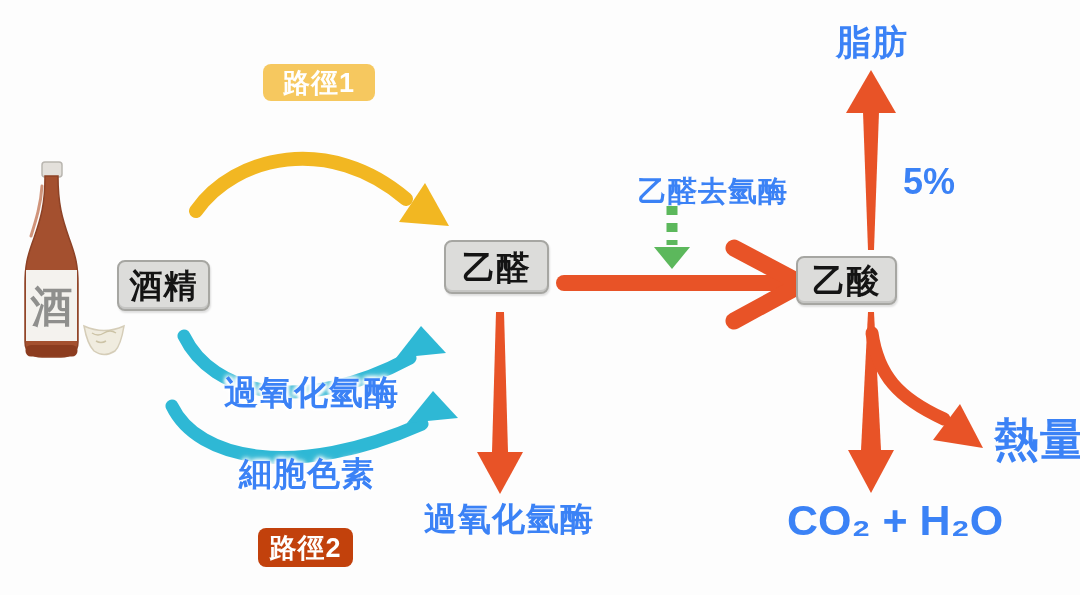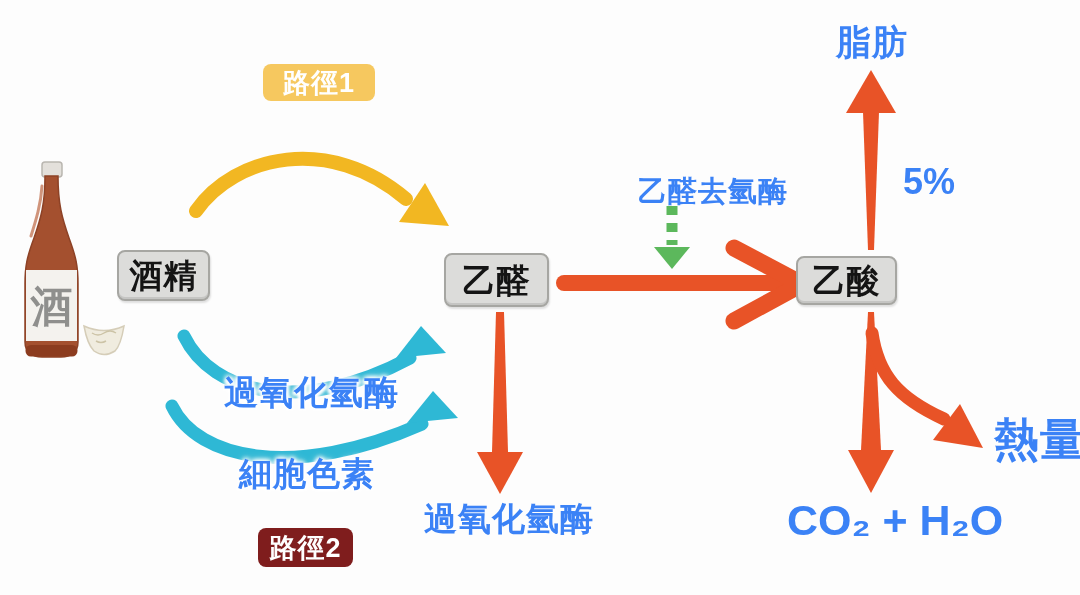--- a/index.html
+++ b/index.html
@@ -17,32 +17,32 @@
   .node{
     position:absolute;
     display:flex;align-items:center;justify-content:center;
     background:#dcdcda;
     border:2px solid #a6a6a2;
     border-radius:8px;
     box-shadow:inset 0 -2px 0 rgba(0,0,0,.10), 1px 2px 2px rgba(0,0,0,.12);
     font-weight:700;font-size:33px;line-height:1;
     letter-spacing:1px;
   }
-  .node-ethanol{left:117px;top:250px;width:89px;height:47px;}
-  .node-acetaldehyde{left:444px;top:253px;width:101px;height:50px;}
+  .node-ethanol{left:117px;top:260px;width:89px;height:47px;}
+  .node-acetaldehyde{left:444px;top:240px;width:101px;height:50px;}
   .node-acetate{left:796px;top:256px;width:97px;height:45px;}
 
   .badge{
     position:absolute;
     display:flex;align-items:center;justify-content:center;
     border-radius:8px;
     color:#ffffff;font-weight:700;font-size:27px;letter-spacing:1px;
   }
   .badge-1{left:263px;top:64px;width:112px;height:37px;background:#f6c85f;}
-  .badge-2{left:258px;top:528px;width:95px;height:39px;background:#7f1d1d;}
+  .badge-2{left:258px;top:528px;width:95px;height:39px;background:#c2410c;}
 
   .lbl{
     position:absolute;
     font-weight:700;
     white-space:nowrap;
     line-height:1;
     color:#3b82f6;
   }
   .halo{
     text-shadow:0 0 5px #fff,0 0 5px #fff,0 0 5px #fff,0 0 8px #fff,2px 2px 3px #fff,-2px 2px 3px #fff;

